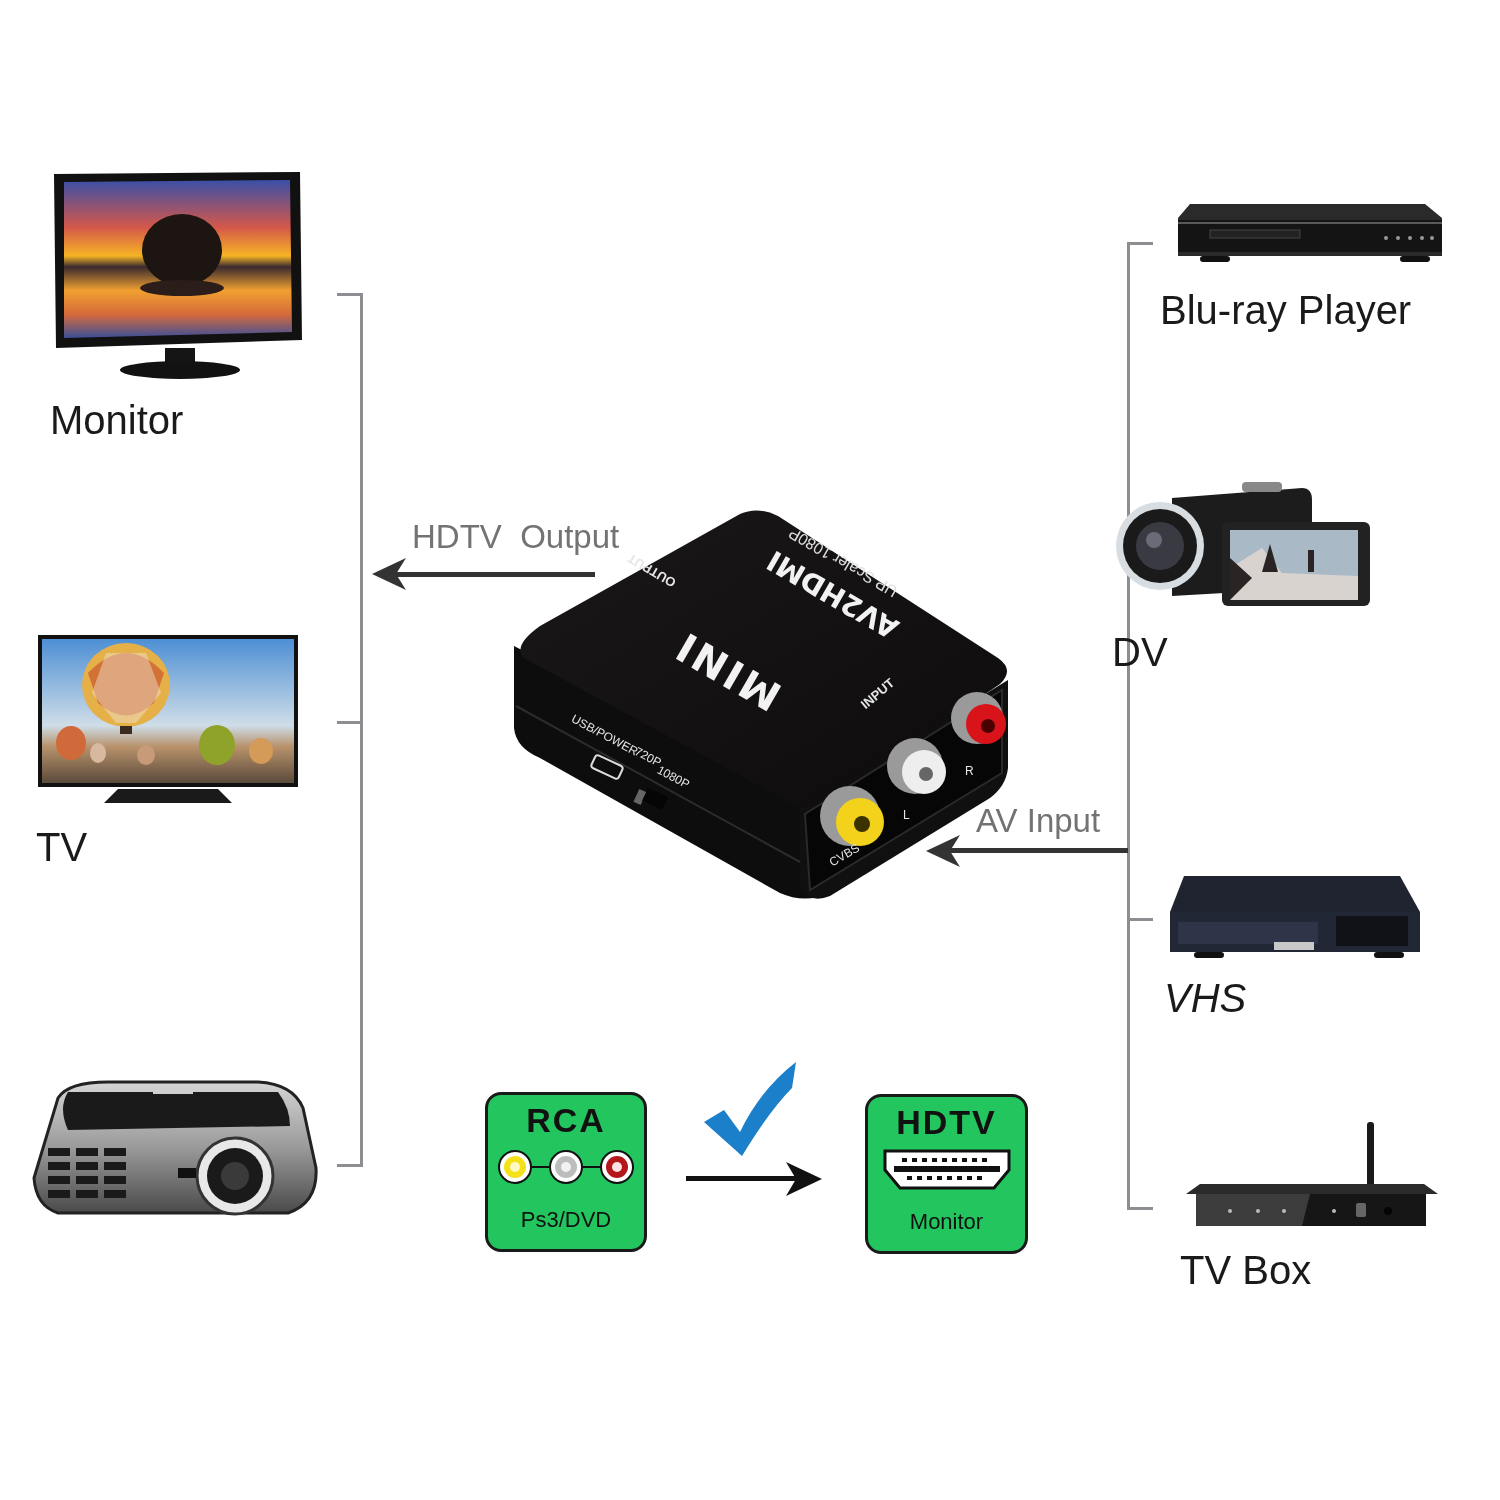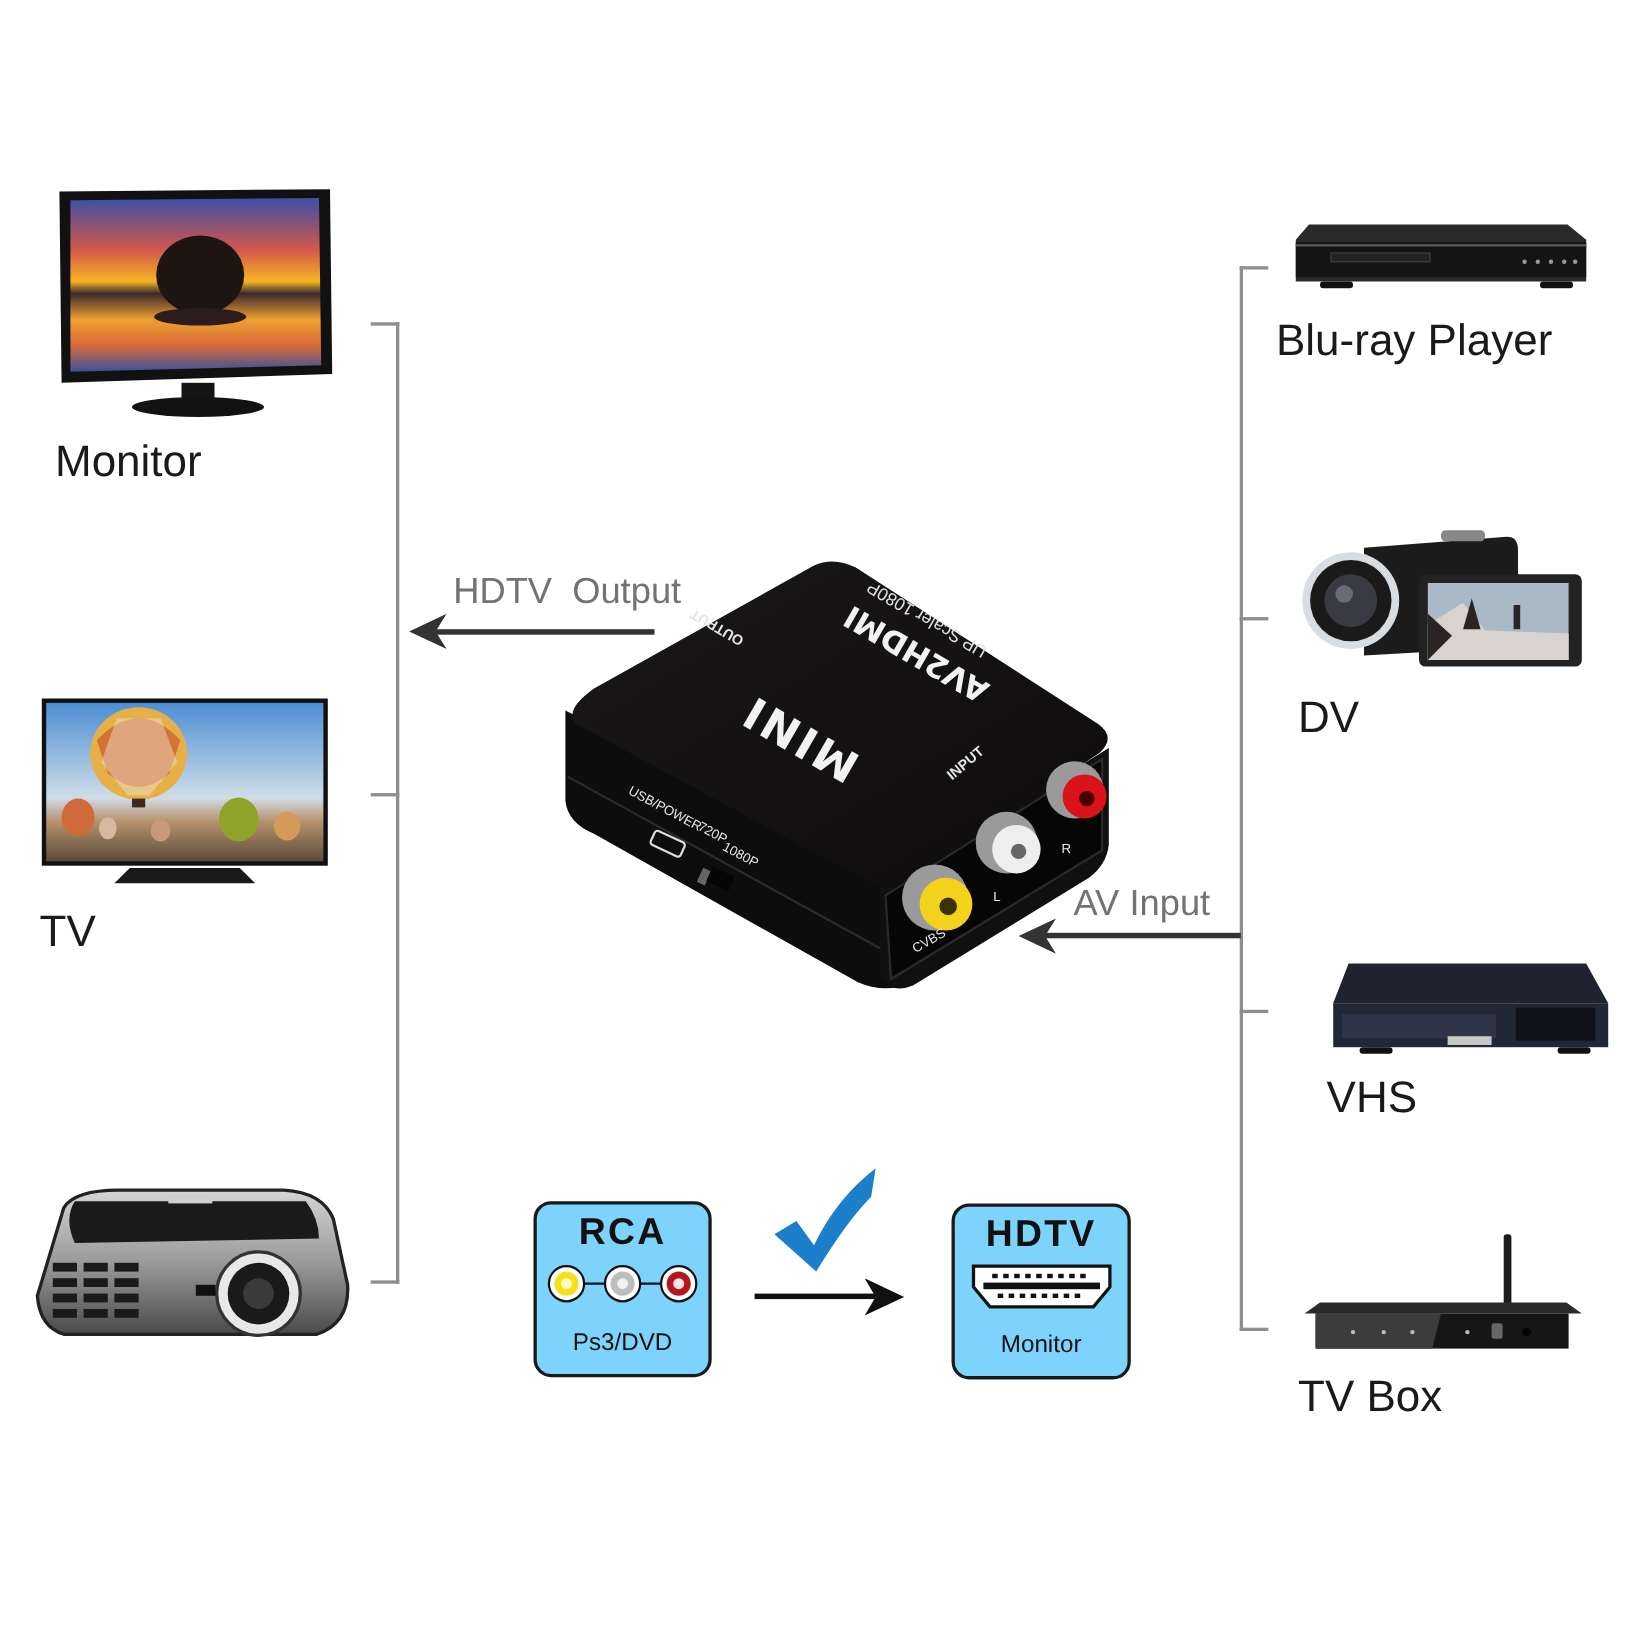--- a/index.html
+++ b/index.html
@@ -6,21 +6,21 @@
   body {
     width: 1500px; height: 1500px; background: #ffffff; position: relative; overflow: hidden;
     font-family: "Liberation Sans", "DejaVu Sans", sans-serif; color: #111;
   }
   .abs { position: absolute; }
   .label { position: absolute; font-size: 40px; color: #1a1a1a; white-space: nowrap; }
   .bracket-line { position: absolute; background: #8e8e92; }
   .arrow-text { position: absolute; font-size: 33px; color: #737373; white-space: nowrap; }
   .arrow-line { position: absolute; height: 5px; background: #333; }
   .badge-box {
-    position: absolute; border: 3px solid #1a1a1a; border-radius: 16px; background: #7dd3fc;
+    position: absolute; border: 3px solid #1a1a1a; border-radius: 16px; background: #22c55e;
     box-sizing: border-box; text-align: center;
   }
   .badge-title { font-weight: bold; font-size: 34px; letter-spacing: 2px; margin-top: 6px; }
   .badge-sub { font-size: 22px; position: absolute; left: 0; right: 0; bottom: 16px; }
 </style>
 </head>
 <body>
 
 <div class="bracket-line" style="left:360px; top:293px; width:3px; height:874px;"></div>
 <div class="bracket-line" style="left:337px; top:293px; width:26px; height:3px;"></div>
@@ -128,39 +128,39 @@
         <circle cx="240" cy="38" r="2"></circle>
         <circle cx="252" cy="38" r="2"></circle>
         <circle cx="262" cy="38" r="2"></circle>
       </g>
     <rect x="30" y="56" width="30" height="6" rx="3" fill="#111"></rect>
     <rect x="230" y="56" width="30" height="6" rx="3" fill="#111"></rect>
   </svg>
   <div class="label" style="left:-10px; right:0; top:88px;">Blu-ray Player</div>
 </div>
 
-<div class="abs" style="left:1180px; top:478px; width:270px; height:210px;">
+<div class="abs" style="left:1112px; top:478px; width:270px; height:210px;">
   <svg width="262" height="130" viewBox="0 0 262 130">
     <path d="M60,20 L190,10 Q200,10 200,22 L200,110 L60,118 Z" fill="#1c1c1c"></path>
     <rect x="130" y="4" width="40" height="10" rx="4" fill="#888"></rect>
     <circle cx="48" cy="68" r="44" fill="#d8dde2"></circle>
     <circle cx="48" cy="68" r="37" fill="#1a1a1a"></circle>
     <circle cx="48" cy="68" r="24" fill="#3a3a42"></circle>
     <circle cx="42" cy="62" r="8" fill="#6a6a78"></circle>
     <rect x="110" y="44" width="148" height="84" rx="6" fill="#222"></rect>
     <rect x="118" y="52" width="128" height="70" fill="#aab9c6"></rect>
     <polygon points="118,90 150,70 170,95 246,98 246,122 118,122" fill="#d9d3cf"></polygon>
     <polygon points="150,94 158,66 166,94" fill="#2a2424"></polygon>
     <rect x="196" y="72" width="6" height="22" fill="#2a2424"></rect>
     <polygon points="118,80 140,100 118,122" fill="#2b2424"></polygon>
   </svg>
   <div class="label" style="left:0; right:0; top:152px;">DV</div>
 </div>
 
-<div class="abs" style="left:1206px; top:872px; width:270px; height:160px;">
+<div class="abs" style="left:1164px; top:872px; width:270px; height:160px;font-style:italic;">
   <svg width="262" height="90" viewBox="0 0 262 90">
     <polygon points="20,4 236,4 256,40 6,40" fill="#1f2430"></polygon>
     <rect x="6" y="40" width="250" height="40" fill="#222736"></rect>
     <rect x="14" y="50" width="140" height="22" fill="#2e3548"></rect>
     <rect x="172" y="44" width="72" height="30" fill="#101218"></rect>
     <rect x="110" y="70" width="40" height="8" fill="#c8c8c8"></rect>
     <rect x="30" y="80" width="30" height="6" rx="3" fill="#111"></rect>
     <rect x="210" y="80" width="30" height="6" rx="3" fill="#111"></rect>
   </svg>
   <div class="label" style="left:0; right:-10px; top:104px;">VHS</div>

